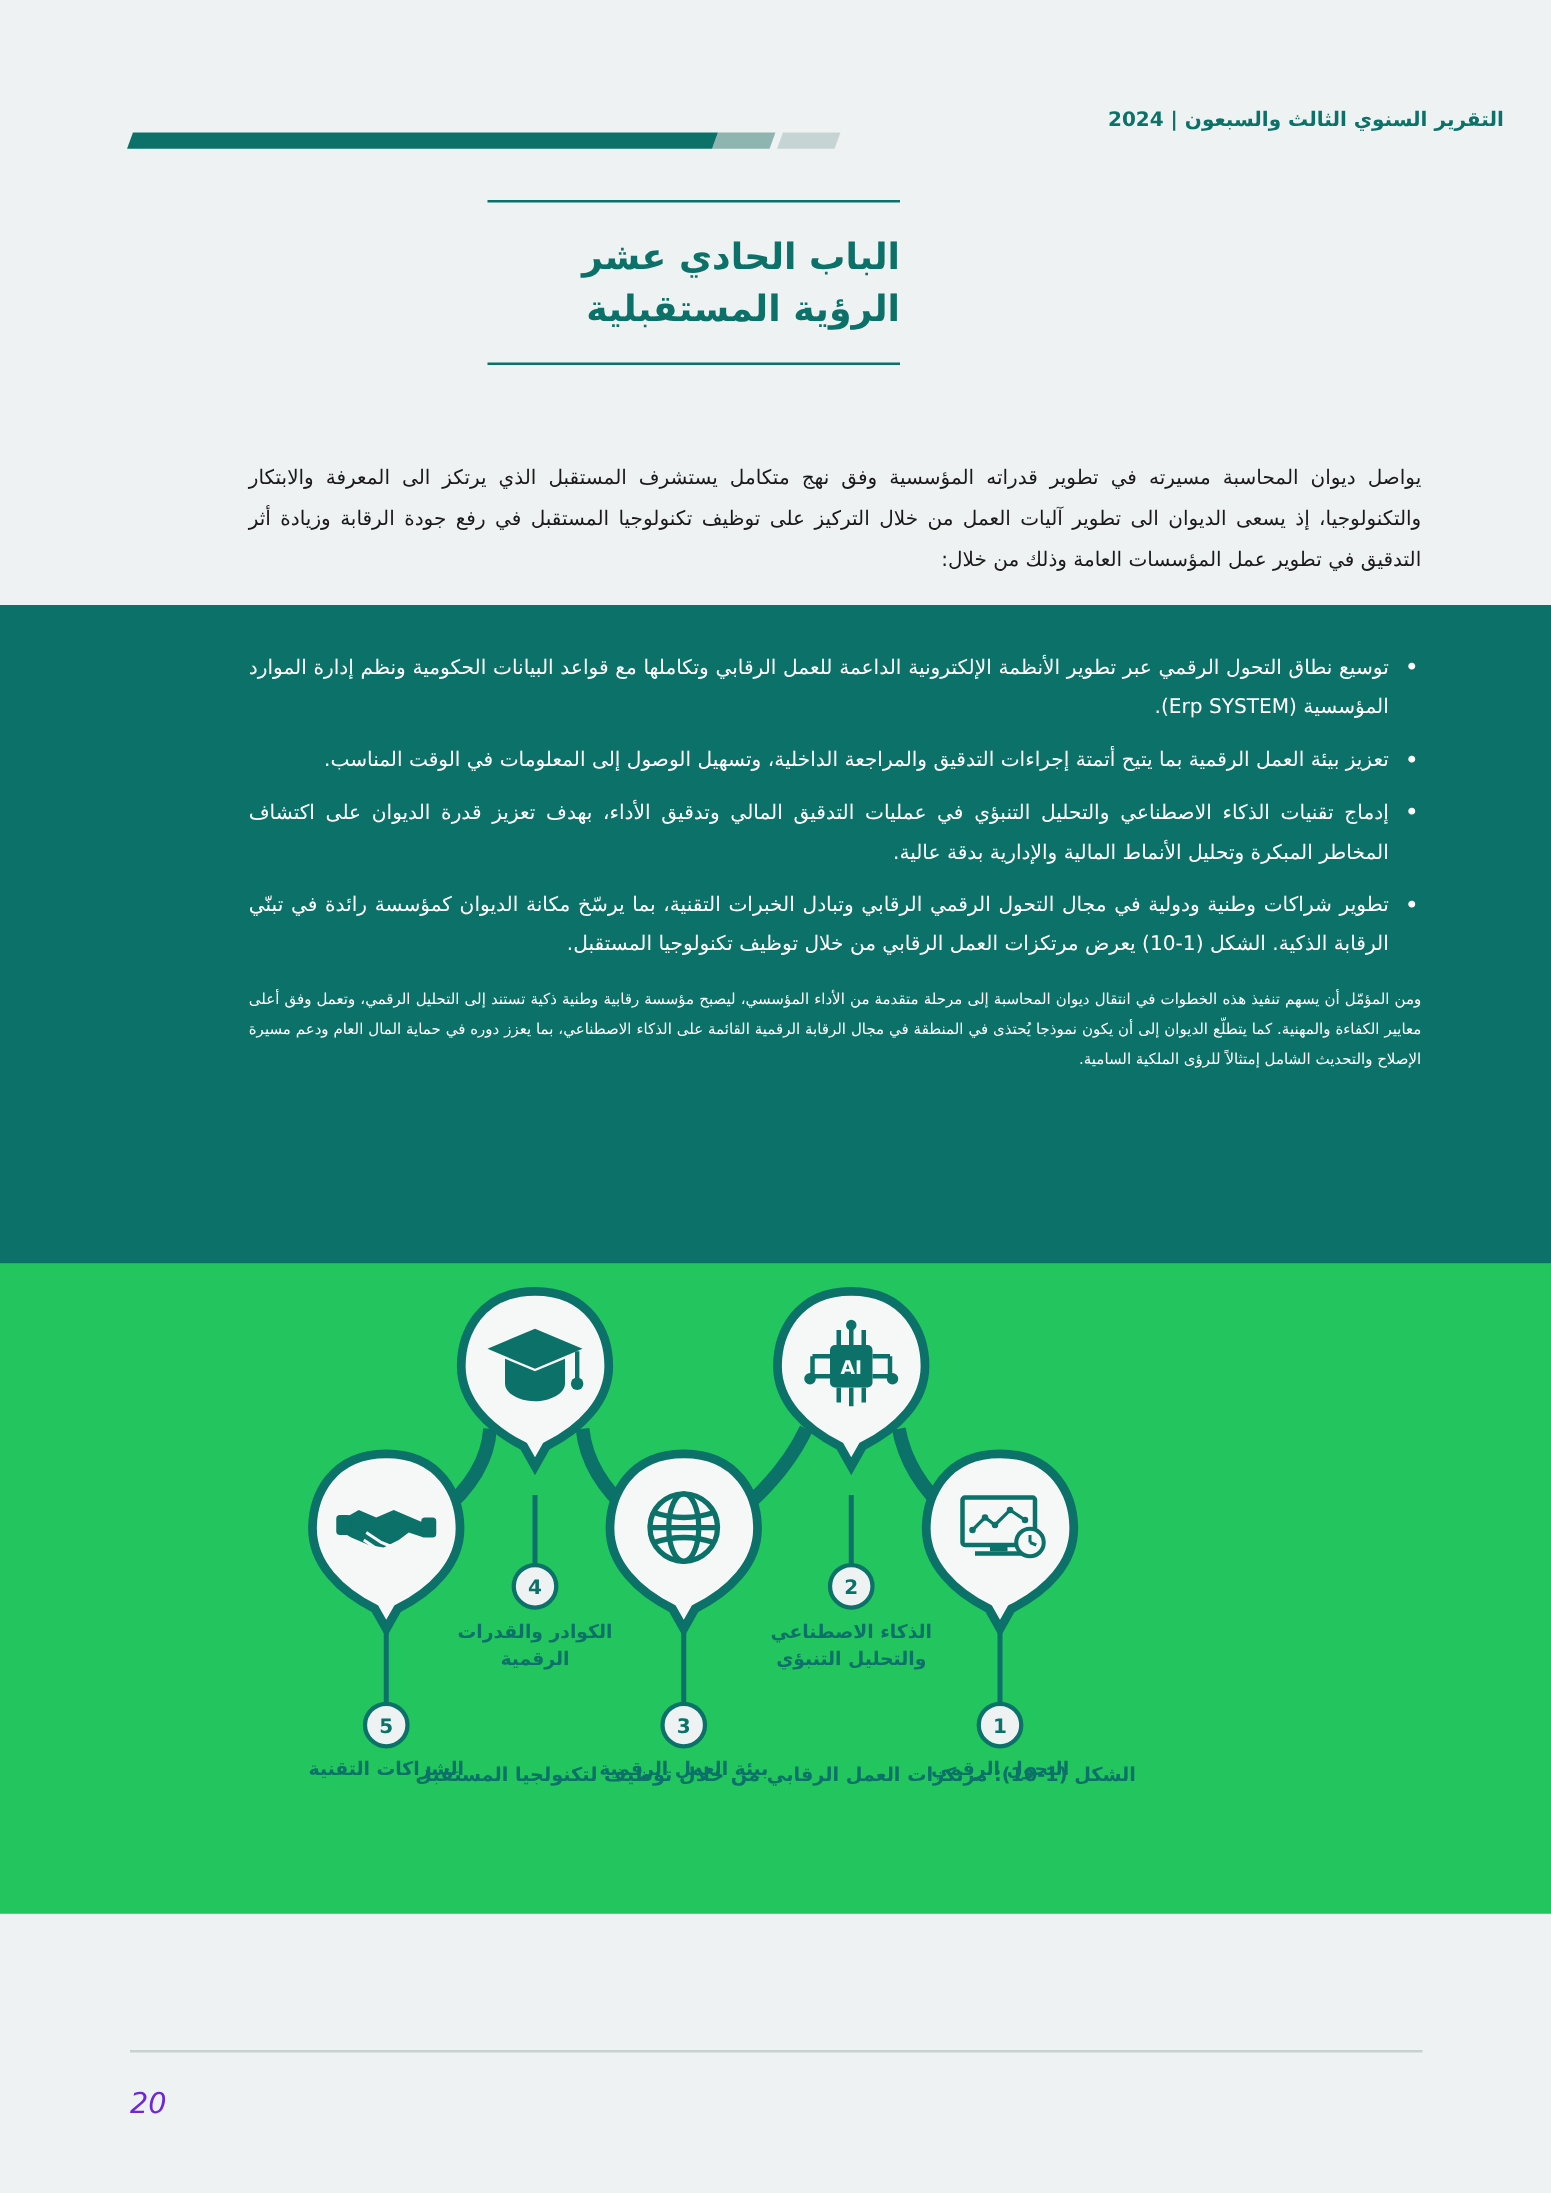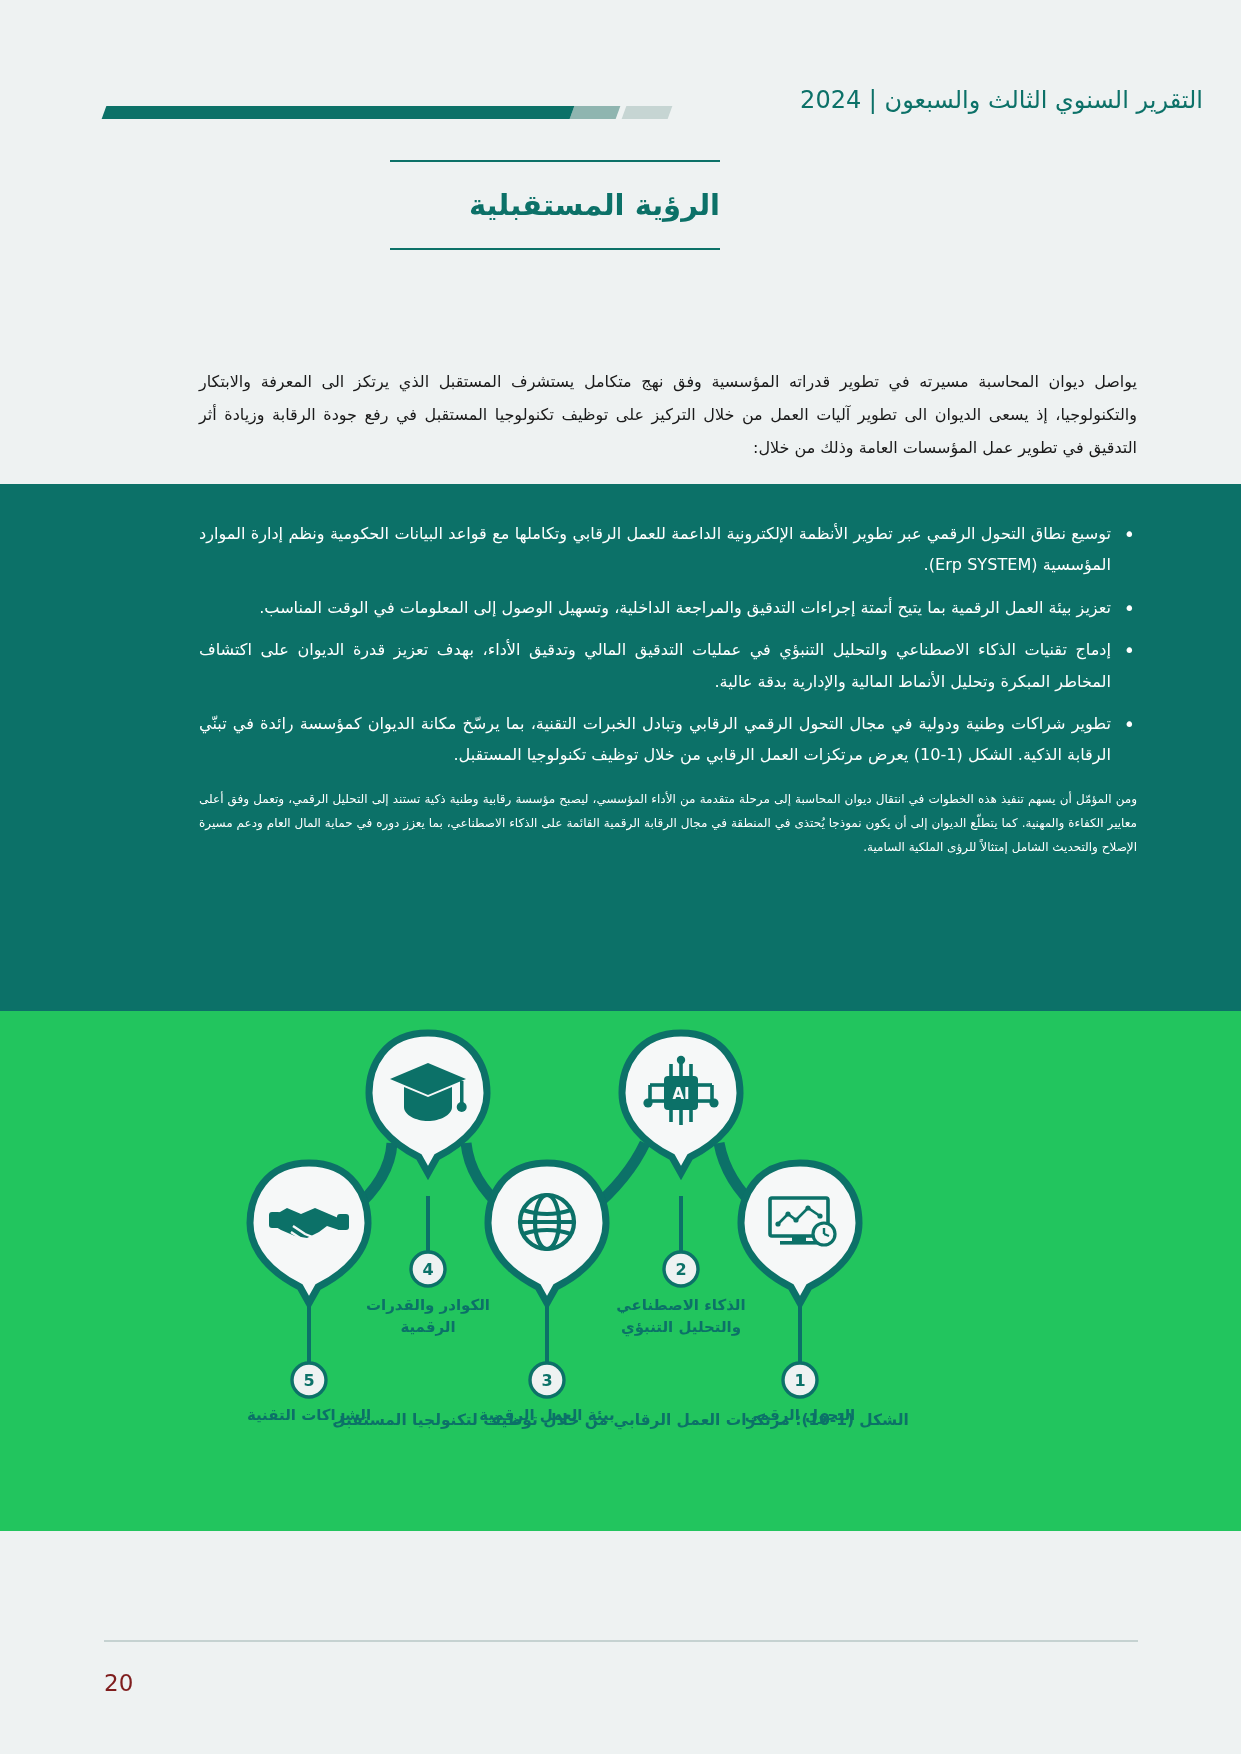--- a/index.html
+++ b/index.html
@@ -29,22 +29,22 @@
     height: 46px;
     display: flex;
     flex-direction: row-reverse;
     align-items: center;
     padding-right: 0;
   }
   .header-title {
     position: absolute;
     right: 38px;
     top: 0;
-    font-size: 24px;
-    font-weight: normal;
+    font-size: 16px;
+    font-weight: bold;
     color: #0c7168;
     letter-spacing: 0px;
     white-space: nowrap;
     direction: rtl;
   }
   .header-bars {
     position: absolute;
     left: 104px;
     top: 20px;
     display: flex;
@@ -190,40 +190,42 @@
     left: 104px;
     width: 1034px;
     height: 1.6px;
     background: #c5d2d1;
   }
   .page-number {
     position: absolute;
     bottom: 58px;
     left: 104px;
     font-size: 23px;
-    color: #7f1d1d;
+    color: #6d28d9;
     font-family: "DejaVu Sans", "Liberation Sans", sans-serif;
+    font-style: italic;
   }
 </style>
 </head>
 <body>
 
 <div class="page">
 
   <div class="header">
     <div class="header-bars">
       <div class="bar bar-short"></div>
       <div class="bar bar-mid"></div>
       <div class="bar bar-long"></div>
     </div>
     <div class="header-title">التقرير السنوي الثالث والسبعون | 2024</div>
   </div>
 
   <div class="title-block">
     <div class="title-rule"></div>
+    <div class="title-line">الباب الحادي عشر</div>
     <div class="title-line">الرؤية المستقبلية</div>
     <div class="title-rule bottom"></div>
   </div>
 
   <div class="intro">يواصل ديوان المحاسبة مسيرته في تطوير قدراته المؤسسية وفق نهج متكامل يستشرف المستقبل الذي يرتكز الى المعرفة والابتكار والتكنولوجيا، إذ يسعى الديوان الى تطوير آليات العمل من خلال التركيز على توظيف تكنولوجيا المستقبل في رفع جودة الرقابة وزيادة أثر التدقيق في تطوير عمل المؤسسات العامة وذلك من خلال:</div>
 
   <div class="panel">
     <div class="panel-inner">
       <ul class="bullets">
         <li>توسيع نطاق التحول الرقمي عبر تطوير الأنظمة الإلكترونية الداعمة للعمل الرقابي وتكاملها مع قواعد البيانات الحكومية ونظم إدارة الموارد المؤسسية (Erp SYSTEM).</li>

